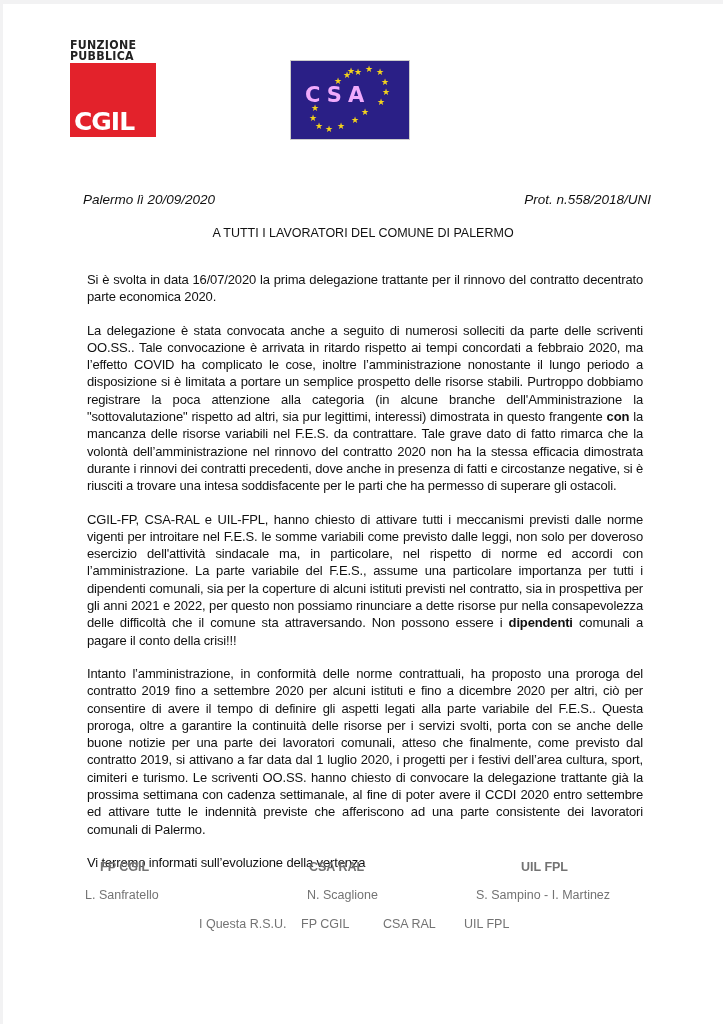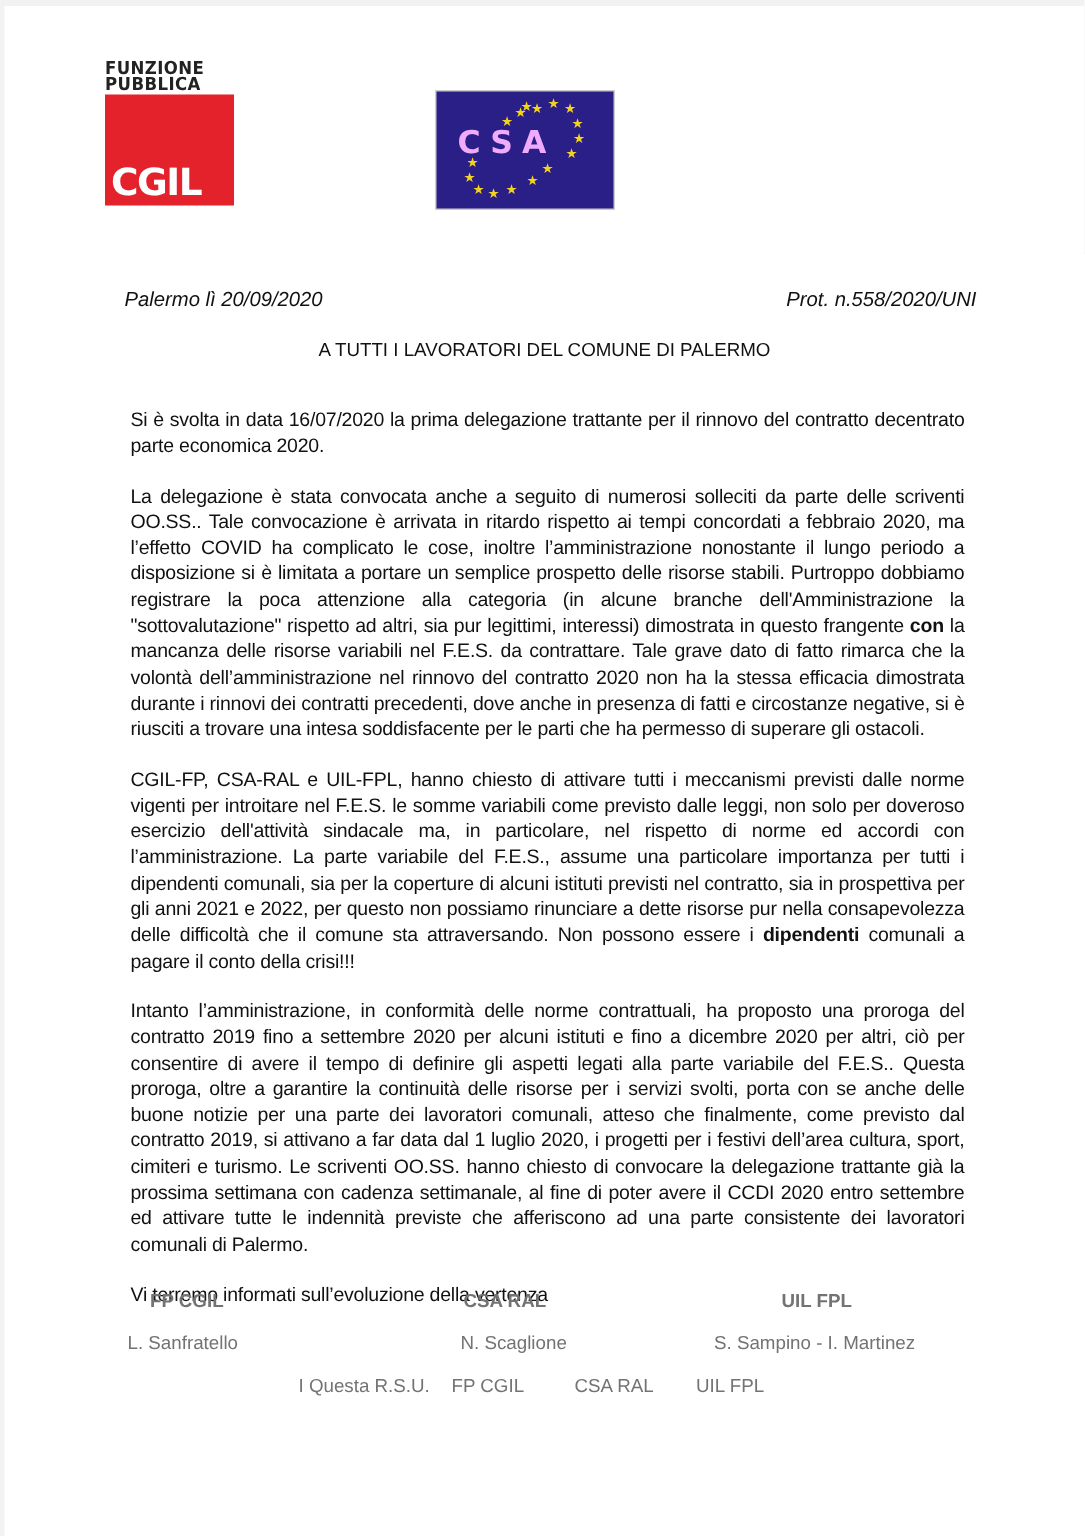--- a/index.html
+++ b/index.html
@@ -91,21 +91,21 @@
           <text x="24" y="68">★</text>
           <text x="18" y="60">★</text>
         <text x="20" y="50">★</text>
       </g>
     </svg>
     <div class="csa-text">CSA</div>
   </div>
 
 
   <div class="txt hdr-left">Palermo lì 20/09/2020</div>
-  <div class="txt hdr-right">Prot. n.558/2020/UNI</div>
+  <div class="txt hdr-right">Prot. n.558/2018/UNI</div>
   <div class="txt title">A TUTTI I LAVORATORI DEL COMUNE DI PALERMO</div>
 
   <div class="body">
     <p>Si è svolta in data 16/07/2020 la prima delegazione trattante per il rinnovo del contratto decentrato parte economica 2020.</p>
     <p><span>La delegazione è stata convocata anche a seguito di  numerosi solleciti da parte delle scriventi OO.SS.. Tale convocazione è arrivata in ritardo rispetto ai tempi concordati  a febbraio 2020, ma l’effetto COVID ha complicato le cose, inoltre l’amministrazione nonostante il lungo periodo a disposizione si è limitata a portare un semplice prospetto delle risorse stabili. Purtroppo dobbiamo registrare la poca attenzione alla categoria (in alcune branche dell'Amministrazione la "sottovalutazione" rispetto ad altri, sia pur legittimi, interessi) dimostrata in questo frangente </span><b>con</b><span> la mancanza delle risorse variabili nel F.E.S. da contrattare. Tale grave dato di fatto rimarca che la volontà dell’amministrazione nel rinnovo del contratto 2020 non ha la stessa efficacia dimostrata durante i rinnovi dei contratti precedenti, dove anche in presenza di fatti e circostanze negative, si è riusciti a trovare una intesa soddisfacente per le parti che ha permesso di superare gli ostacoli.</span></p>
     <p><span>CGIL-FP, CSA-RAL e UIL-FPL,  hanno chiesto di attivare tutti i meccanismi previsti dalle norme vigenti per introitare nel F.E.S. le somme variabili come previsto dalle leggi, non solo per doveroso esercizio dell'attività sindacale ma, in particolare, nel rispetto di norme ed accordi con l’amministrazione. La parte variabile del F.E.S., assume una particolare importanza per tutti i dipendenti comunali, sia per la coperture di alcuni istituti previsti nel contratto, sia in prospettiva per gli anni 2021 e 2022, per questo non possiamo rinunciare a dette risorse pur nella consapevolezza delle difficoltà che il comune sta attraversando. Non possono essere i </span><b>dipendenti</b><span> comunali a pagare il conto della crisi!!!</span></p>
     <p>Intanto l’amministrazione, in conformità delle norme contrattuali, ha proposto una proroga del contratto 2019 fino a settembre 2020 per alcuni istituti e fino a dicembre 2020 per altri, ciò per consentire di avere il tempo di definire gli aspetti legati alla parte variabile del F.E.S.. Questa proroga, oltre a garantire la continuità delle risorse per i servizi svolti,  porta con se anche delle buone notizie per una parte dei lavoratori comunali, atteso che finalmente, come previsto dal contratto  2019, si attivano a far data dal 1 luglio 2020, i progetti per i festivi dell’area cultura, sport, cimiteri e turismo. Le scriventi OO.SS. hanno chiesto di convocare la delegazione trattante già la prossima settimana con cadenza settimanale, al fine di poter avere il CCDI 2020 entro settembre ed attivare tutte le indennità previste che afferiscono ad una parte consistente dei lavoratori comunali di Palermo.</p>
     <p>Vi terremo informati sull’evoluzione della vertenza</p>
   </div>
 

